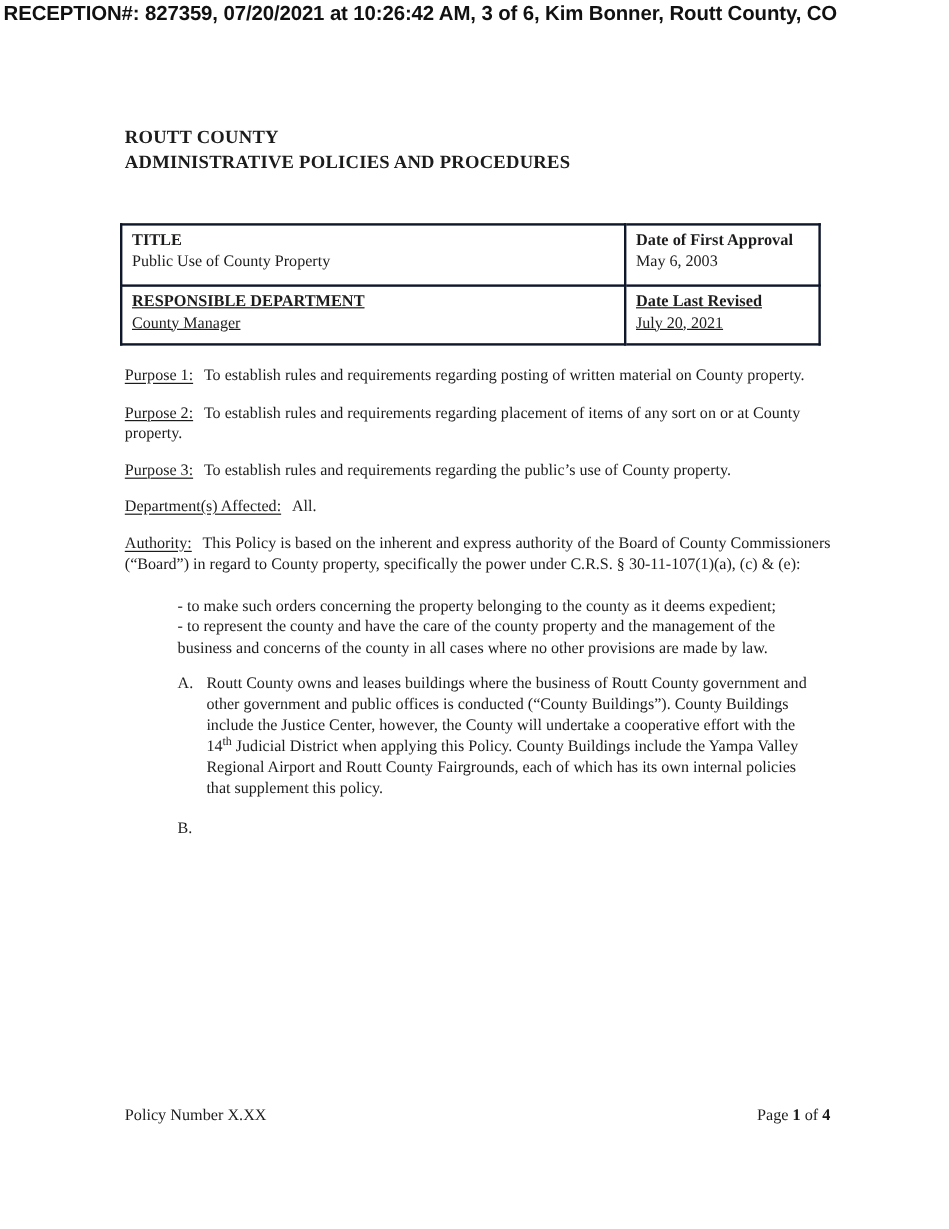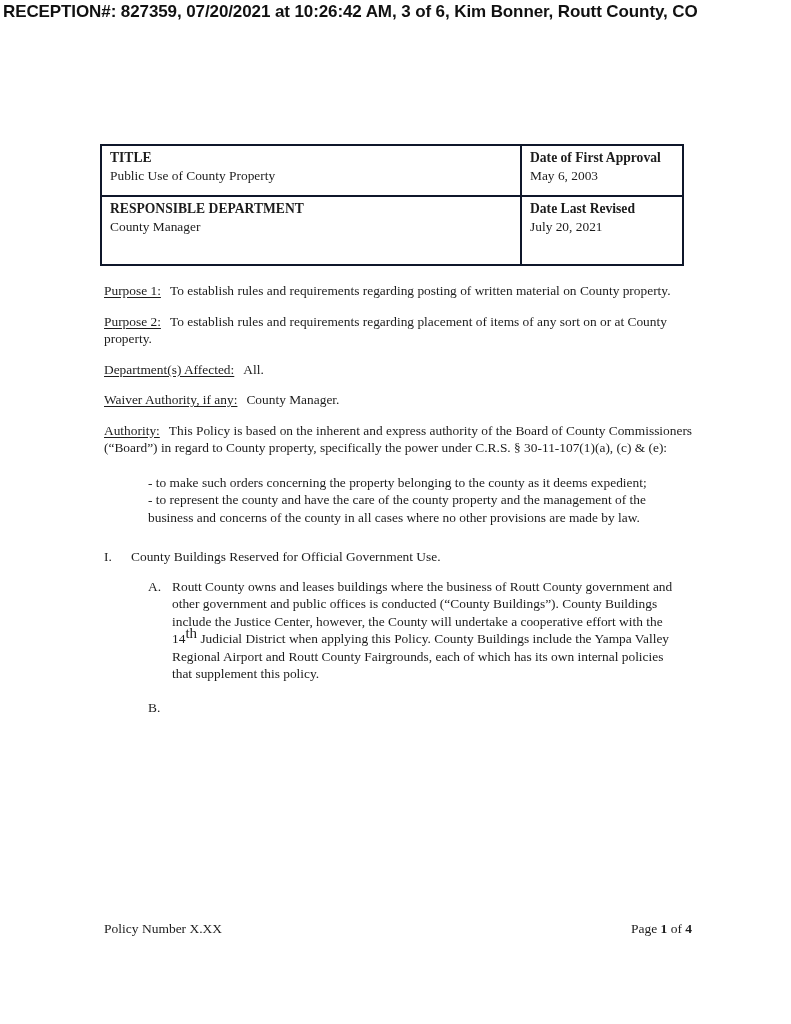--- a/index.html
+++ b/index.html
@@ -31,21 +31,21 @@
   }
   table.info-table td {
     border: 2px solid #0f172a;
     vertical-align: top;
     padding: 3px 8px 4px 8px;
     font-size: 13.4px; line-height: 17.5px;
   }
   td.cell-left  { width: 420px; }
   td.cell-right { width: 162px; }
   tr.row-1 td { height: 51px; }
-  tr.row-2 td { height: 69px; }
+  tr.row-2 td { height: 49px; text-decoration: underline; }
   .cell-label { font-weight: bold; font-size: 13.6px; }
   .body-text { font-size: 13.4px; line-height: 17.5px; }
   p.para { margin-top: 13px; }
   p.para.first { margin-top: 16px; }
   .ul-label {
     text-decoration: underline;
     text-underline-offset: 2px;
     margin-right: 9px;
   }
   .authority-list {
@@ -59,36 +59,40 @@
     display: inline-block; width: 27px;
   }
   .outline-item {
     position: relative;
     padding-left: 68px;
     width: 570px;
   }
   .item-a { margin-top: 12px; }
   .item-b { margin-top: 16px; }
   .letter { position: absolute; left: 44px; top: 0; }
-  sup { font-size: 15px; line-height: 0; text-align: right; }
+  sup { font-size: 10px; line-height: 0; text-align: right; }
   .footer {
     position: absolute; left: 104px; top: 921px; width: 588px;
     display: flex; justify-content: space-between;
     font-size: 13.5px;
     gap: 28px;
   }
   .footer b { font-weight: bold; }
 </style>
 </head>
 <body>
 
 <div class="reception">RECEPTION#: 827359, 07/20/2021 at 10:26:42 AM, 3 of 6, Kim Bonner, Routt County, CO</div>
 
 <div class="content">
 
+  <div class="doc-title">
+    <div>ROUTT COUNTY</div>
+    <div>ADMINISTRATIVE POLICIES AND PROCEDURES</div>
+  </div>
 
   <table class="info-table">
     <tbody>
       <tr class="row-1">
         <td class="cell-left">
           <div class="cell-label">TITLE</div>
           <div>Public Use of County Property</div>
         </td>
         <td class="cell-right">
           <div class="cell-label">Date of First Approval</div>
@@ -107,33 +111,32 @@
       </tr>
     </tbody>
   </table>
 
   <div class="body-text">
 
     <p class="para first"><span class="ul-label">Purpose 1:</span><span>To establish rules and requirements regarding posting of written material on County property.</span></p>
 
     <p class="para"><span class="ul-label">Purpose 2:</span><span>To establish rules and requirements regarding placement of items of any sort on or at County property.</span></p>
 
+    <p class="para"><span class="ul-label">Purpose 3:</span><span>To establish rules and requirements regarding the public’s use of County property.</span></p>
 
     <p class="para"><span class="ul-label">Department(s) Affected:</span><span>All.</span></p>
 
-    <p class="para"><span class="ul-label">Waiver Authority, if any:</span><span>County Manager.</span></p>
 
     <p class="para"><span class="ul-label">Authority:</span><span>This Policy is based on the inherent and express authority of the Board of County Commissioners (“Board”) in regard to County property, specifically the power under C.R.S. § 30-11-107(1)(a), (c) &amp; (e):</span></p>
 
     <div class="authority-list">
       <div>- to make such orders concerning the property belonging to the county as it deems expedient;</div>
       <div>- to represent the county and have the care of the county property and the management of the business and concerns of the county in all cases where no other provisions are made by law.</div>
     </div>
 
-    <div class="outline-heading"><span class="roman">I.</span><span>County Buildings Reserved for Official Government Use.</span></div>
 
     <div class="outline-item item-a">
       <span class="letter">A.</span><span>Routt County owns and leases buildings where the business of Routt County government and other government and public offices is conducted (“County Buildings”). County Buildings include the Justice Center, however, the County will undertake a cooperative effort with the 14</span><sup>th</sup><span> Judicial District when applying this Policy. County Buildings include the Yampa Valley Regional Airport and Routt County Fairgrounds, each of which has its own internal policies that supplement this policy.</span>
     </div>
 
     <div class="outline-item item-b">
       <span class="letter">B.</span>
     </div>
 
   </div>

